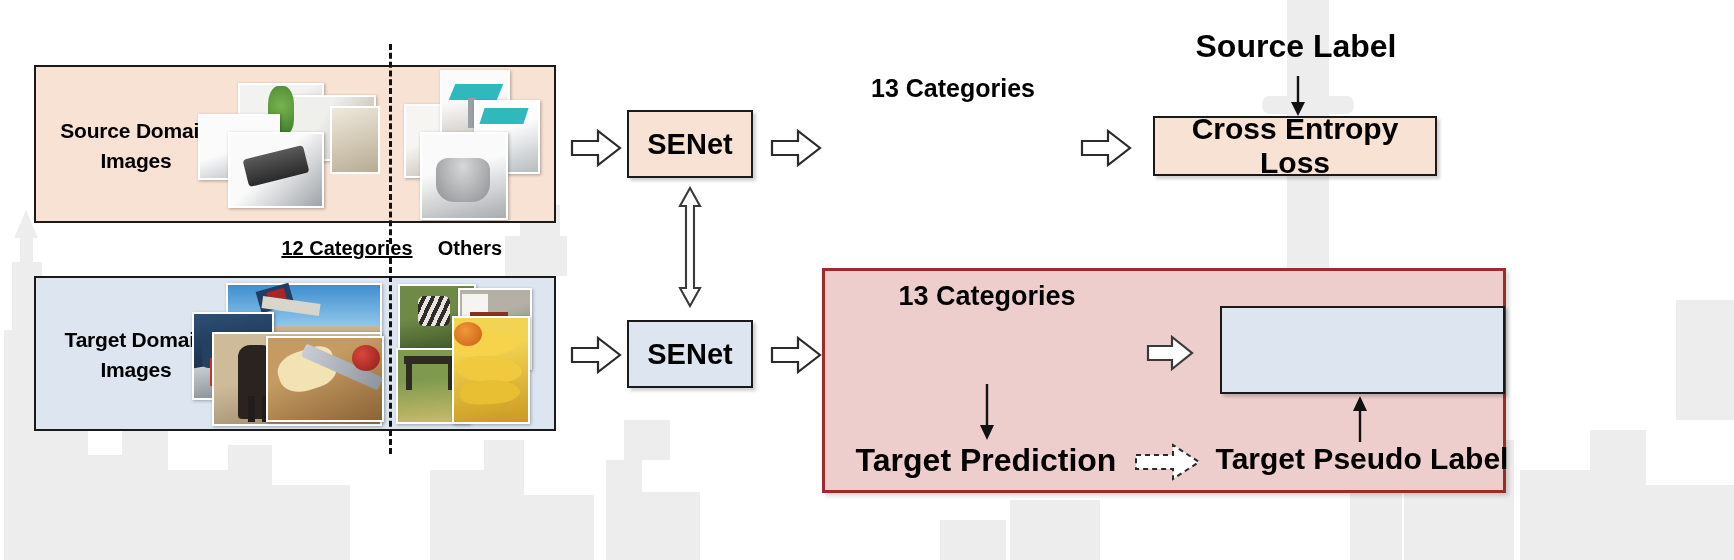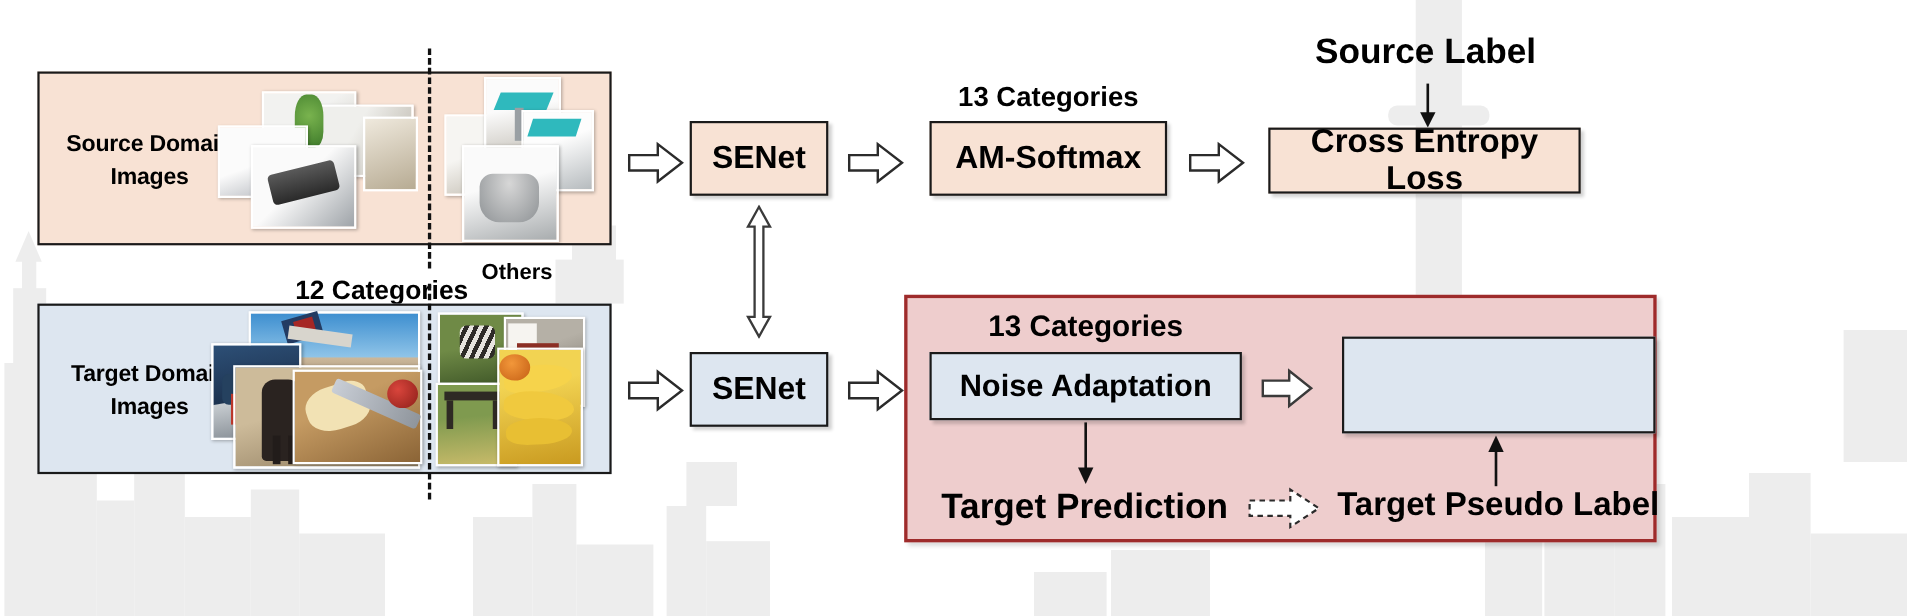--- a/index.html
+++ b/index.html
@@ -123,21 +123,21 @@
     <div style="position:absolute;left:452px;top:84px;width:48px;height:16px;background:#2fb9bd;transform:skewX(-22deg);"></div>
     <div style="position:absolute;left:468px;top:98px;width:8px;height:30px;background:#9aa0a4;"></div>
     <div style="position:absolute;left:474px;top:100px;width:62px;height:70px;background:linear-gradient(160deg,#fdfdfd 40%,#b6bbbe);border:2px solid #fff;box-shadow:1px 1px 3px rgba(0,0,0,.3);"></div>
     <div style="position:absolute;left:482px;top:108px;width:44px;height:16px;background:#2fb9bd;transform:skewX(-18deg);"></div>
     <div style="position:absolute;left:420px;top:132px;width:84px;height:84px;background:linear-gradient(165deg,#fafafa 40%,#a8acae);border:2px solid #fff;box-shadow:1px 1px 3px rgba(0,0,0,.3);"></div>
     <div style="position:absolute;left:436px;top:158px;width:54px;height:44px;background:radial-gradient(ellipse at 50% 20%,#d7d7d7,#8e9295);border-radius:12px 12px 18px 18px;"></div>
   </div>
 
   <div class="divider" style="left:389px; top:44px; height:200px;"></div>
 
-  <div class="cap" style="left:212px; top:251px; width:270px; font-size:24px;">12 Categories</div>
+  <div class="cap" style="left:212px; top:237px; width:270px; font-size:20px;text-decoration:underline;">12 Categories</div>
   <div class="cap" style="left:400px; top:237px; width:140px; font-size:20px;">Others</div>
 
   <div class="panel target" style="left:34px; top:276px; width:522px; height:155px;">
   </div>
 
   <div class="panel-label" style="left:40px; top:325px; width:192px; font-size:21px;">
     <div>Target Domain</div>
     <div>Images</div>
   </div>
 
@@ -186,23 +186,20 @@
   </div>
 
   <div class="blockarrow" style="left:770px; top:128px;">
     <svg width="52" height="40" viewBox="0 0 52 40">
       <polygon points="2,13 28,13 28,3 50,20 28,37 28,27 2,27" fill="#ffffff" stroke="#2b2b2b" stroke-width="2.2"></polygon>
     </svg>
   </div>
 
   <div class="cap" style="left:845px; top:74px; width:216px; font-size:25px;">13 Categories</div>
 
-  <div class="box peach" style="left:845px; top:110px; width:216px; height:68px; font-size:29px;">
-    <span>AM-Softmax</span>
-  </div>
 
   <div class="blockarrow" style="left:1080px; top:128px;">
     <svg width="52" height="40" viewBox="0 0 52 40">
       <polygon points="2,13 28,13 28,3 50,20 28,37 28,27 2,27" fill="#ffffff" stroke="#2b2b2b" stroke-width="2.2"></polygon>
     </svg>
   </div>
 
   <div class="cap" style="left:1160px; top:28px; width:272px; font-size:32px;">Source Label</div>
 
   <div class="lineargo" style="left:1286px; top:76px;">
@@ -236,23 +233,20 @@
   <div class="blockarrow" style="left:770px; top:335px;">
     <svg width="52" height="40" viewBox="0 0 52 40">
       <polygon points="2,13 28,13 28,3 50,20 28,37 28,27 2,27" fill="#ffffff" stroke="#2b2b2b" stroke-width="2.2"></polygon>
     </svg>
   </div>
 
   <div class="group" style="left:822px; top:268px; width:684px; height:225px;"></div>
 
   <div class="cap" style="left:845px; top:281px; width:284px; font-size:27px;">13 Categories</div>
 
-  <div class="box blue" style="left:845px; top:320px; width:284px; height:62px; font-size:28px;">
-    <span>Noise Adaptation</span>
-  </div>
 
   <div class="blockarrow" style="left:1146px; top:334px;">
     <svg width="48" height="38" viewBox="0 0 48 38">
       <polygon points="2,12 26,12 26,3 46,19 26,35 26,26 2,26" fill="#ffffff" stroke="#3a3a3a" stroke-width="2.2"></polygon>
     </svg>
   </div>
 
   <div class="box blue" style="left:1220px; top:306px; width:285px; height:88px; font-size:28px; flex-direction:column;">
   </div>
 

